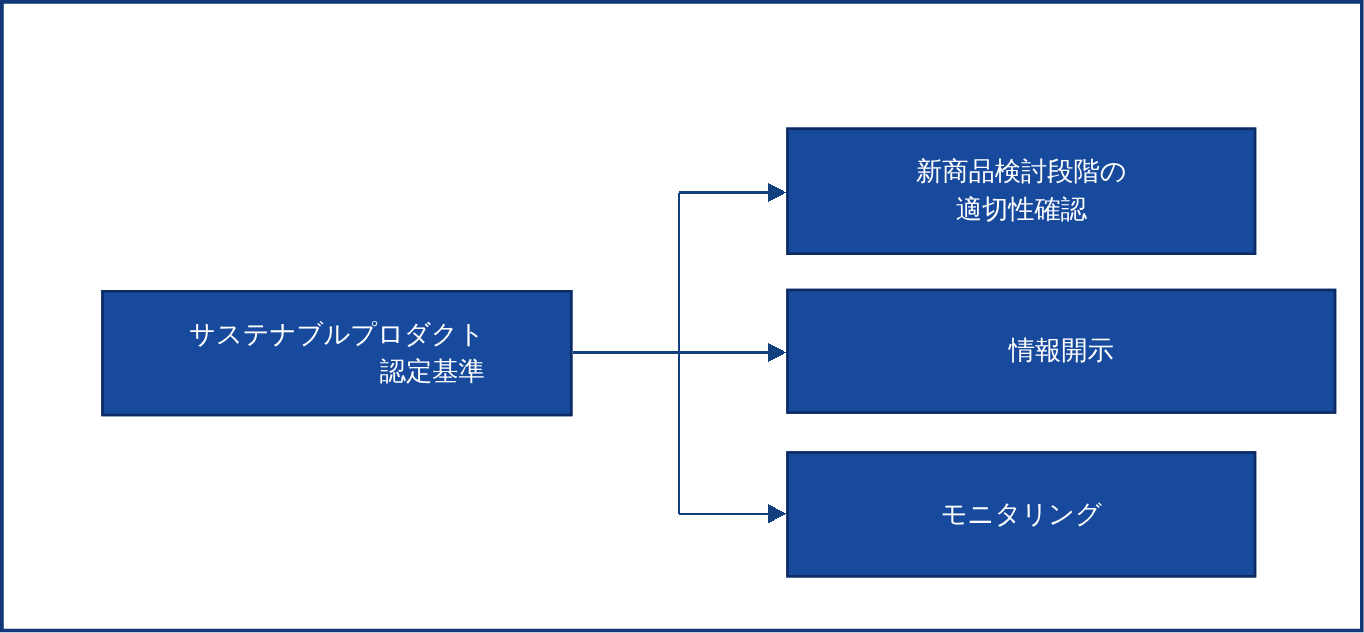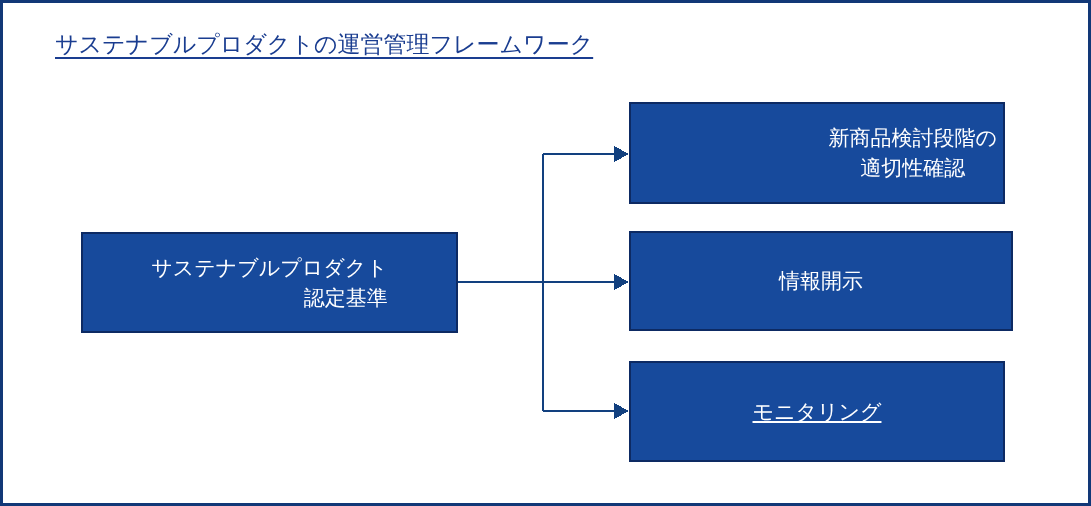--- a/index.html
+++ b/index.html
@@ -63,52 +63,49 @@
     top: 229px;
     width: 377px;
     height: 101px;
     text-align: right;
   }
   #node-branch-1 {
     left: 626px;
     top: 99px;
     width: 376px;
     height: 102px;
-    justify-content: flex-end;
   }
   #node-branch-2 {
     left: 626px;
     top: 228px;
-    width: 384px;
+    width: 440px;
     height: 100px;
   }
   #node-branch-3 {
     left: 626px;
     top: 358px;
     width: 376px;
     height: 101px;
-    text-decoration: underline;
   }
   
   #connectors {
     position: absolute;
     left: 0;
     top: 0;
     width: 1091px;
     height: 506px;
     pointer-events: none;
   }
 </style>
 </head>
 <body>
 
 <div id="page">
   <div id="canvas">
 
-    <div id="diagram-title">サステナブルプロダクトの運営管理フレームワーク</div>
 
     <svg id="connectors" viewBox="0 0 1091 506" xmlns="http://www.w3.org/2000/svg">
       <g stroke="#12407f" stroke-width="2" fill="none" shape-rendering="crispEdges">
 
         <line x1="455" y1="279" x2="540" y2="279"></line>
 
         <line x1="540" y1="151" x2="540" y2="408"></line>
 
         <line x1="540" y1="151" x2="612" y2="151"></line>
 

